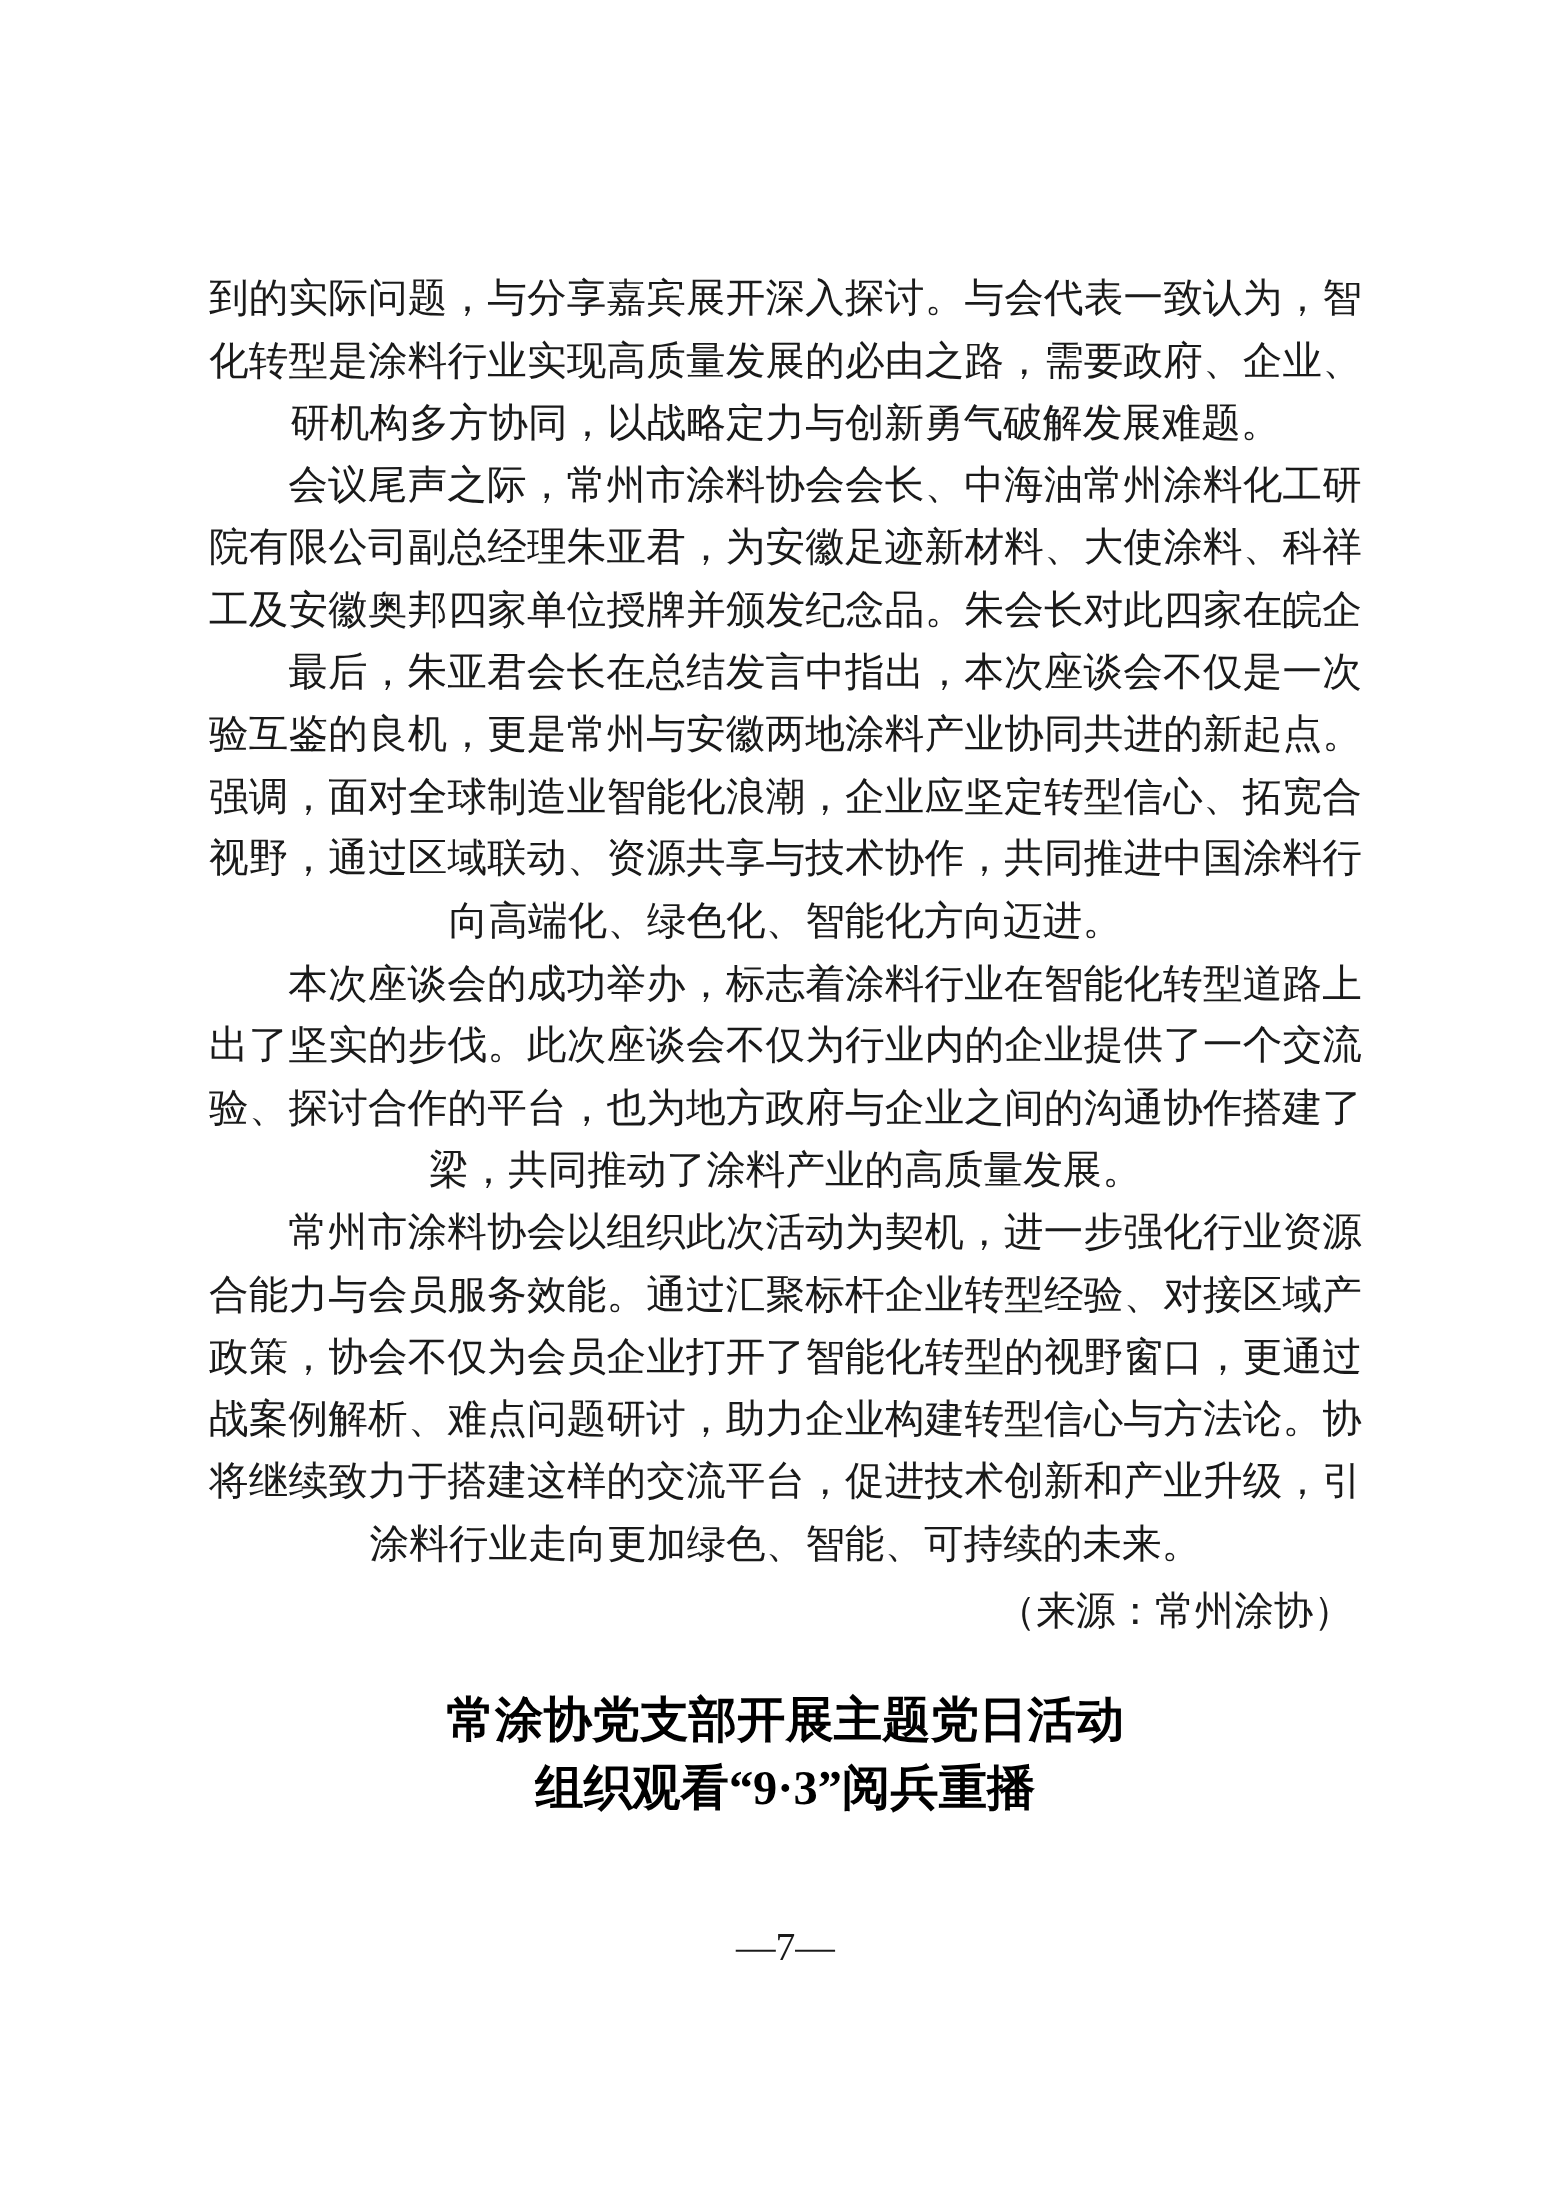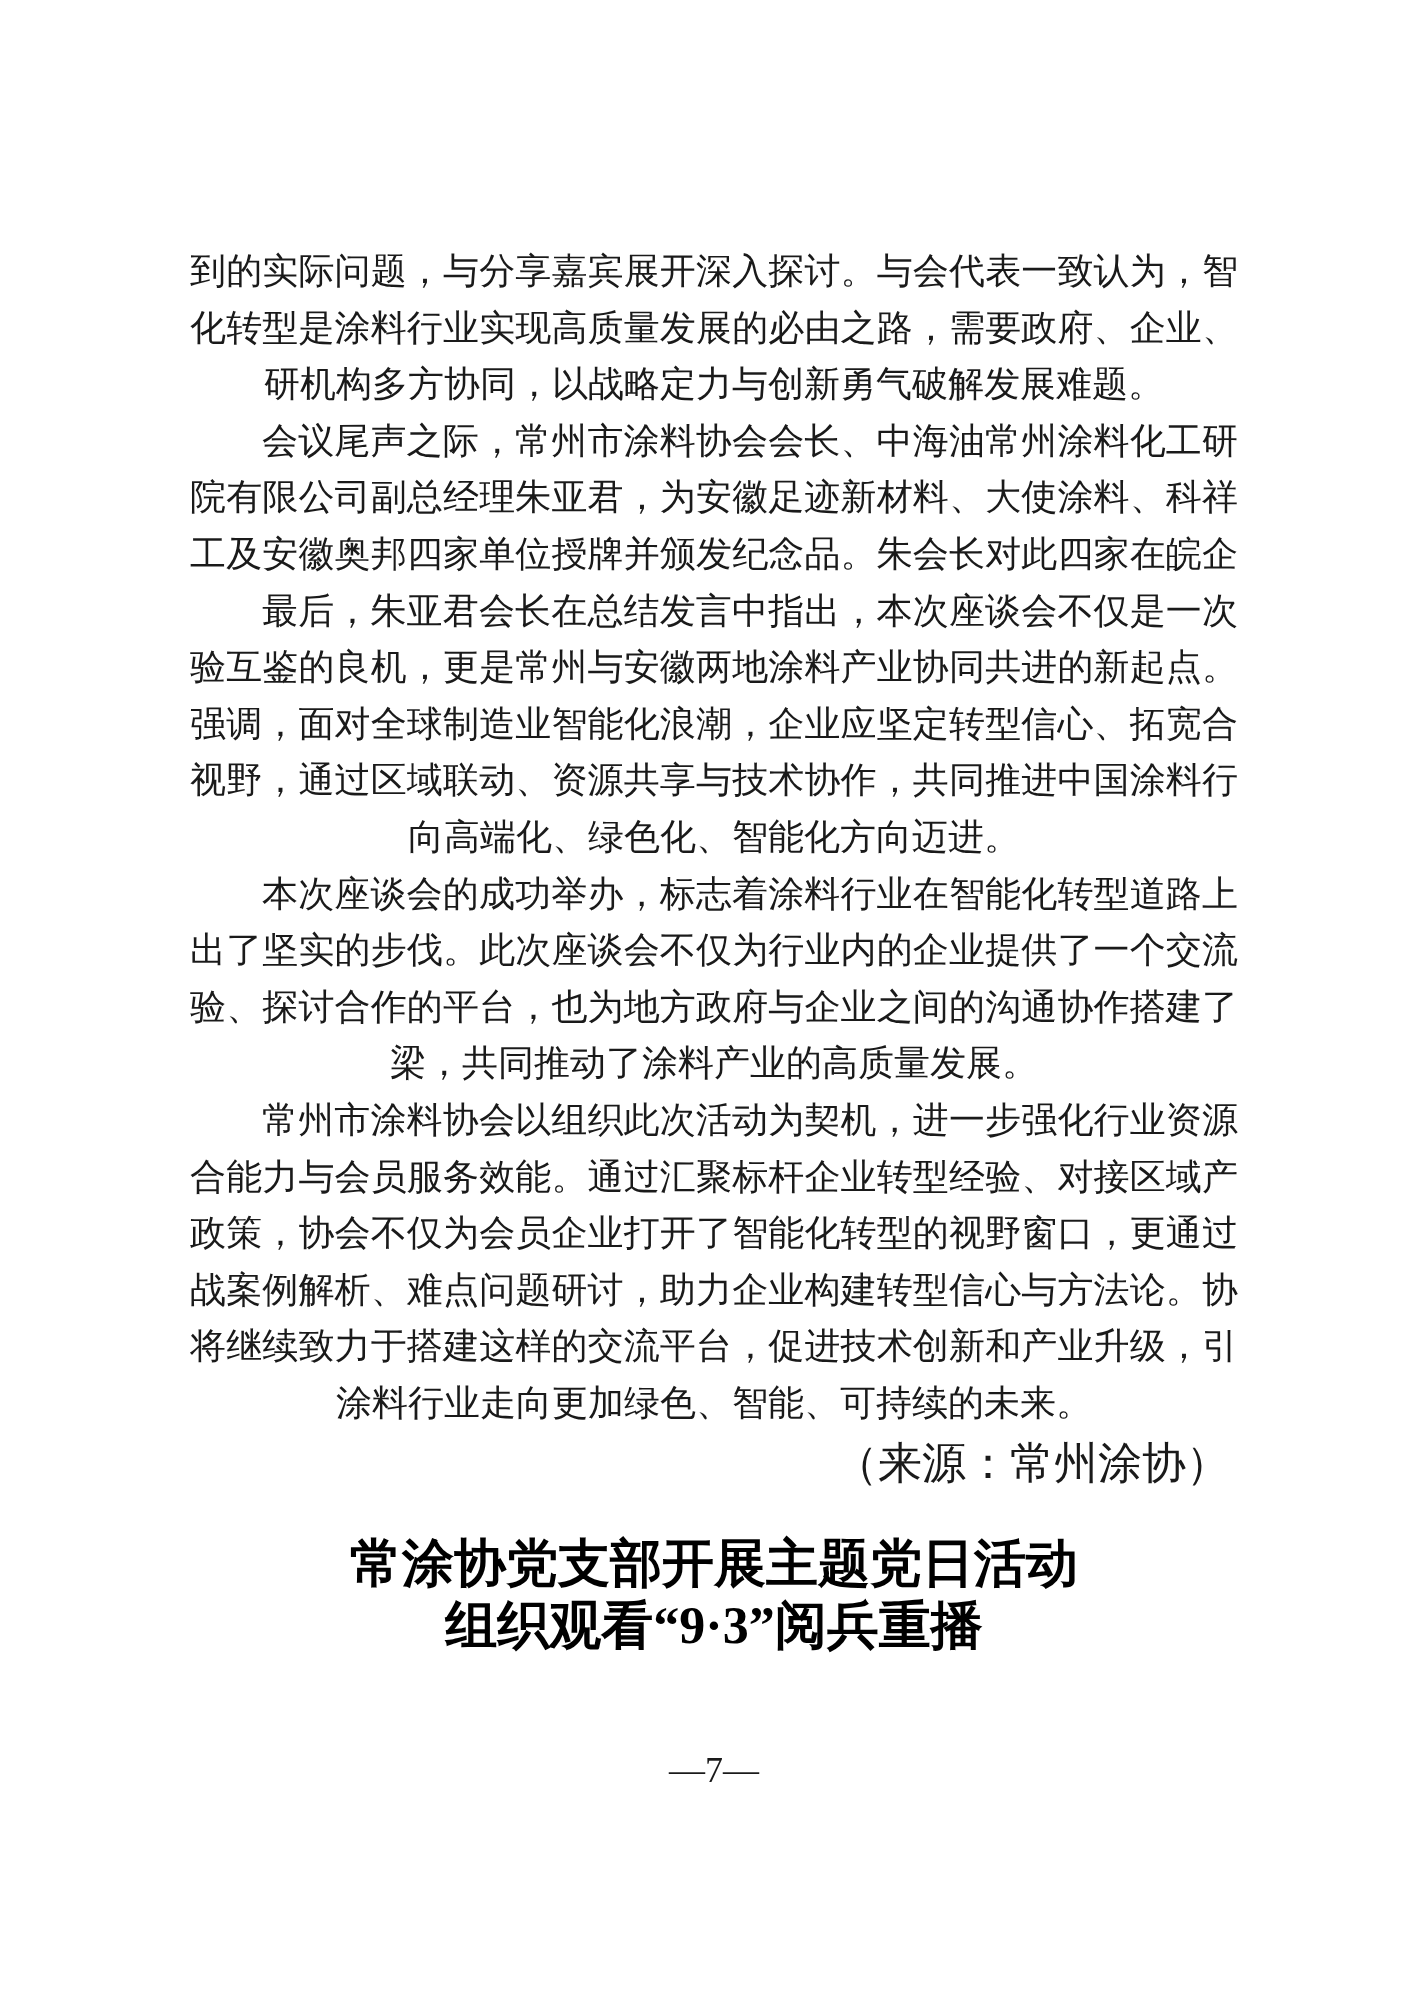--- a/index.html
+++ b/index.html
@@ -36,34 +36,34 @@
     overflow: hidden;
   }
   .line.ind {
     text-indent: 72px;
   }
   .line.end {
     text-align: center;
   }
   .source-line {
     margin-top: 5px;
-    font-size: 44px;
+    font-size: 36px;
     line-height: 56.6px;
     height: 56.6px;
     text-align: right;
     padding-right: 8px;
   }
   .heading {
     margin-top: 40px;
     text-align: center;
     font-weight: bold;
     color: #000000;
   }
   .heading .h-line {
-    font-size: 52px;
+    font-size: 44px;
     line-height: 62px;
     height: 62px;
   }
   .page-number {
     margin-top: 93px;
     text-align: center;
     font-size: 36px;
     line-height: 40px;
     color: #1a1a1a;
   }

